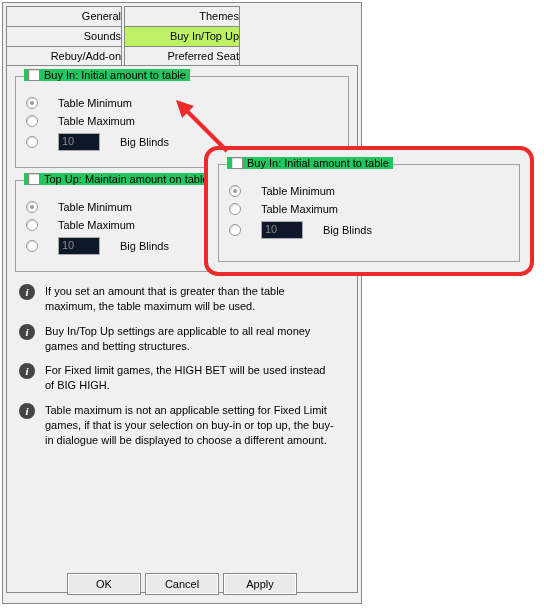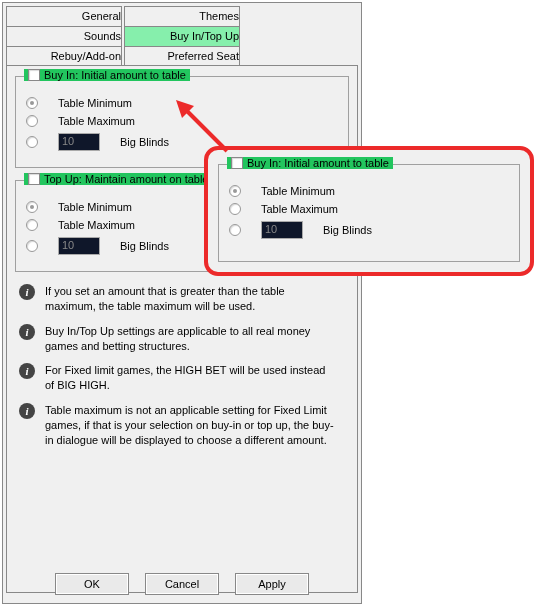--- a/index.html
+++ b/index.html
@@ -1,32 +1,32 @@
 <!DOCTYPE html>
 <html><head>
 <meta charset="utf-8">
 <style>
 *{box-sizing:border-box;margin:0;padding:0;font-family:Tahoma,Arial,sans-serif;font-size:11px;color:#000}
 body{background:#fff;width:544px;height:611px;position:relative;overflow:hidden}
 .dialog{position:absolute;left:2px;top:2px;width:360px;height:602px;border:1px solid #888;background:#f0f0f0}
 .tabs{display:flex;flex-wrap:wrap;padding:3px 3px 0 3px}
 .tab{border:1px solid #888;border-bottom:none;background:#f0f0f0;padding:3px 0;text-align:right;width:116px;height:20px;cursor:pointer;margin-right:2px;margin-bottom:0}
-.tab.active{background:#86efac;position:relative;z-index:2}
+.tab.active{background:#bef264;position:relative;z-index:2}
 .tab-content{border:1px solid #888;margin:0 3px 3px 3px;padding:10px 8px;height:528px;position:relative;top:-1px;background:#f0f0f0}
 .group{border:1px solid #a0a0a0;padding:14px 10px 10px 10px;margin-bottom:12px;position:relative}
 .group-title{position:absolute;top:-8px;left:8px;background:#22c55e;padding:0 4px;display:flex;align-items:center;gap:4px}
 .chk{width:12px;height:12px;border:1px solid #888;background:#fff;display:inline-block;box-shadow:inset 1px 1px 1px rgba(0,0,0,.15)}
 .radio-row{display:flex;align-items:center;gap:20px;margin:6px 0;color:#9a9a9a}
 .rdo{width:12px;height:12px;border:1px solid #999;border-radius:50%;background:#fff;display:inline-flex;align-items:center;justify-content:center;box-shadow:inset 1px 1px 1px rgba(0,0,0,.15)}
 .rdo.sel::after{content:"";width:4px;height:4px;background:#999;border-radius:50%}
 .num{width:42px;height:18px;border:1px solid #aaa;background:#0f172a;text-align:left;padding:1px 3px;color:#888}
 .info-row{display:flex;gap:10px;margin:10px 4px;align-items:flex-start}
 .info-icon{width:16px;height:16px;border-radius:50%;background:#444;color:#fff;display:flex;align-items:center;justify-content:center;font-style:italic;font-weight:bold;font-family:Georgia,serif;font-size:11px;flex-shrink:0}
 .info-text{line-height:1.35;max-width:290px}
-.buttons{position:absolute;left:0;right:0;bottom:8px;display:flex;justify-content:center;gap:16px}
+.buttons{position:absolute;left:0;right:0;bottom:8px;display:flex;justify-content:center;gap:4px}
 .btn{width:74px;height:22px;border:1px solid #888;background:#eaeaea;cursor:pointer;text-align:center;line-height:20px;box-shadow:inset 0 0 0 1px #fff}
 .callout{position:absolute;left:204px;top:146px;width:330px;height:130px;border:4px solid #ec2a2a;border-radius:14px;background:#f0f0f0;padding:14px 10px 10px 10px}
 .callout .group{border:1px solid #a0a0a0;height:100%;margin:0}
 .arrow{position:absolute;left:172px;top:96px;pointer-events:none}
 </style>
 </head>
 <body>
 
 <div class="dialog">
   <div class="tabs">

